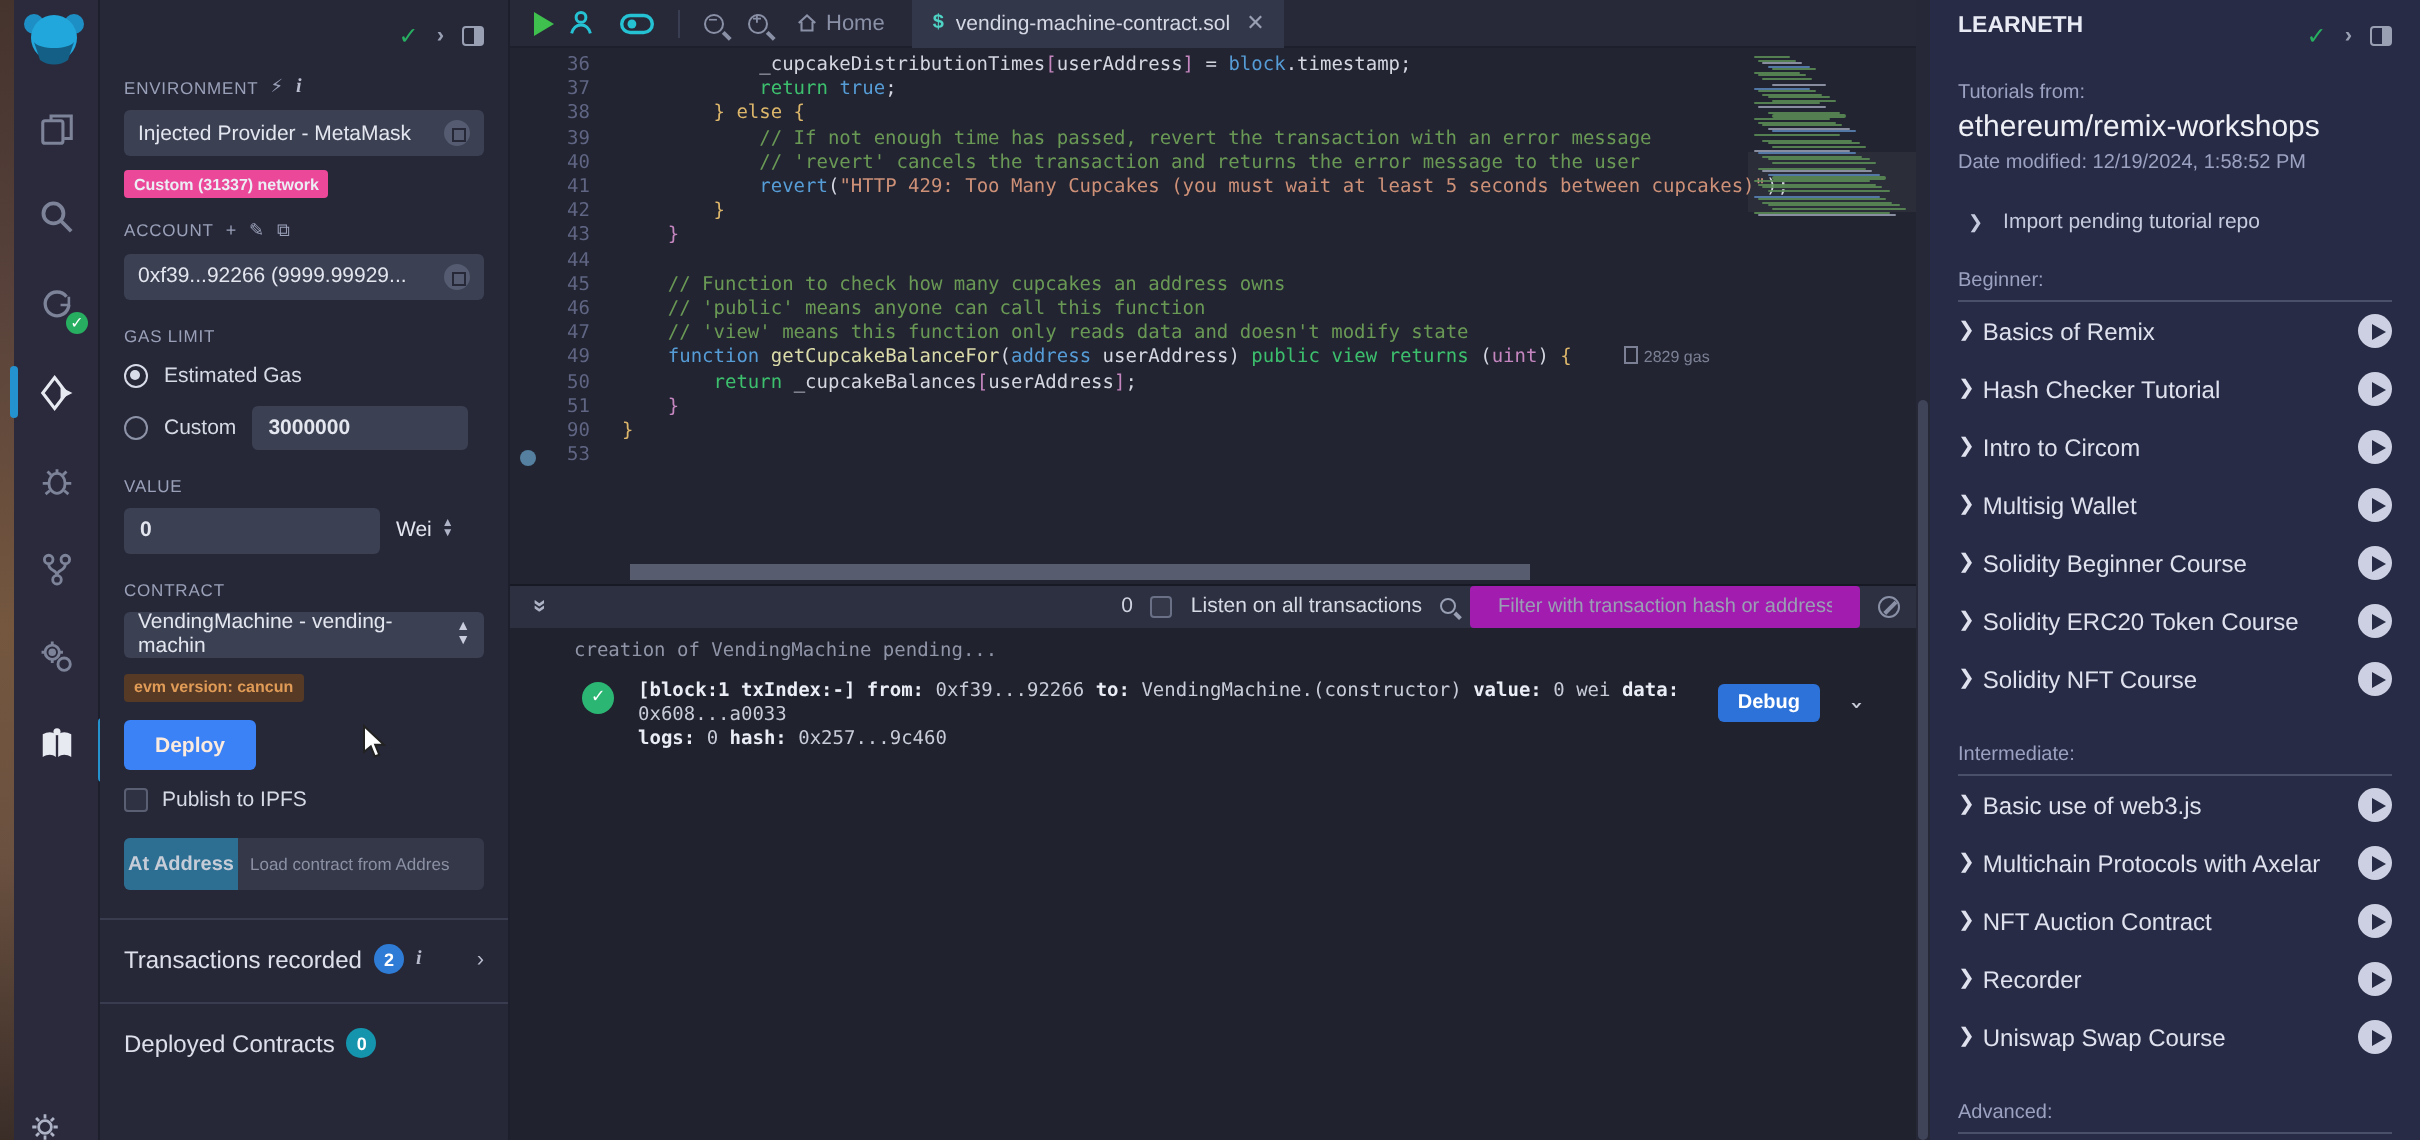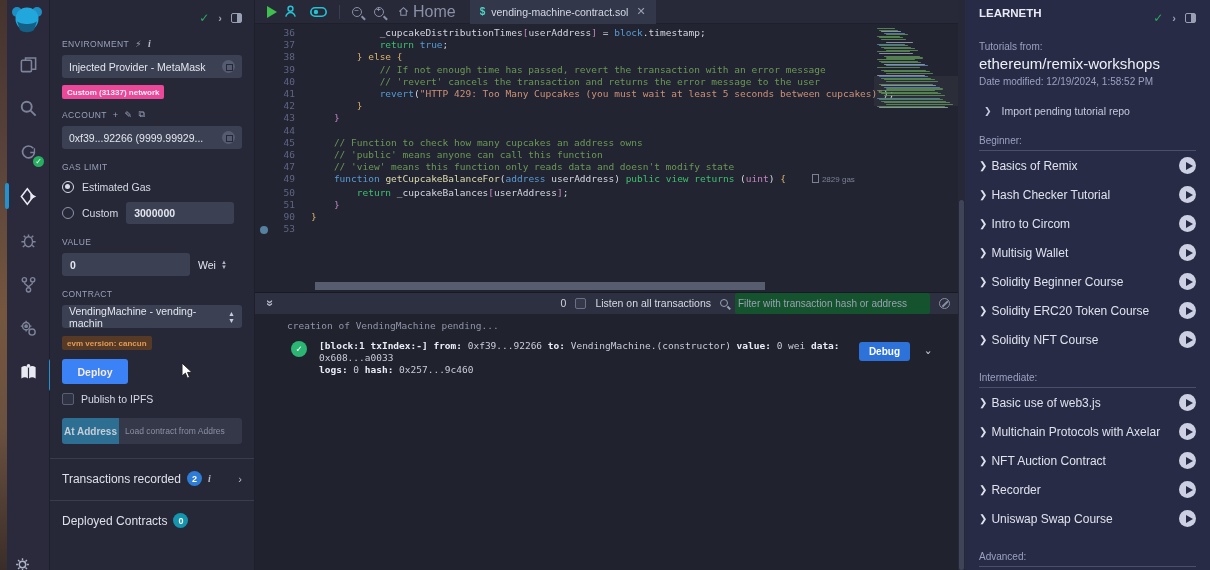--- a/index.html
+++ b/index.html
@@ -73,21 +73,21 @@
 
   
   .main { width:703px; flex:0 0 703px; display:flex; flex-direction:column; background:#222431; }
   .topbar { height:24px; flex:0 0 24px; background:#272939; display:flex; align-items:center; border-bottom:1px solid #1d1f2c; }
   .tb-icon { margin:0 6px; display:flex; align-items:center; cursor:pointer; }
   .play-tri { width:0; height:0; border-left:10px solid #3fbf4e; border-top:6px solid transparent; border-bottom:6px solid transparent; margin-left:12px; }
   .tb-sep { width:1px; height:14px; background:#3a3e52; margin:0 6px; }
   .mag { width:10px; height:10px; border:1.6px solid #8a90a6; border-radius:50%; position:relative; }
   .mag::after { content:""; position:absolute; width:5px; height:1.6px; background:#8a90a6; transform:rotate(45deg); left:8px; top:9px; }
   .mag .sign { position:absolute; left:0; top:-3px; width:7px; text-align:center; color:#8a90a6; font-size:8px; font-weight:bold; }
-  .home { display:flex; align-items:center; gap:4px; color:#8a90a6; font-size:16px; margin:0 8px; cursor:pointer; }
+  .home { display:flex; align-items:center; gap:4px; color:#8a90a6; font-size:11px; margin:0 8px; cursor:pointer; }
   .tab { height:24px; margin-left:6px; background:#33374a; display:flex; align-items:center; gap:6px; padding:0 10px;
     font-size:10.5px; color:#d4d8e4; cursor:pointer; }
   .tab .sol { color:#4ed3c5; font-weight:bold; font-size:10px; }
   .tab .x { color:#9aa0b4; font-size:11px; margin-left:2px; }
 
   .editor { position:relative; flex:1; overflow:hidden; background:#222431; }
   .code-lines { position:absolute; left:0; top:3px; right:84px; font-family:"DejaVu Sans Mono",monospace; font-size:9.5px; line-height:12.2px; }
   .cl { display:flex; white-space:pre; position:relative; }
   .ln { width:56px; flex:0 0 56px; text-align:right; padding-right:16px; color:#5f6583; }
   .lc { color:#d4d7e0; }
@@ -103,21 +103,21 @@
   .hscroll { height:11px; flex:0 0 11px; background:#222431; position:relative; }
   .hthumb { position:absolute; left:60px; top:1px; width:450px; height:8px; background:#575c6f; }
   .termbar { height:22px; flex:0 0 22px; background:#2c3040; border-top:1px solid #171924; display:flex; align-items:center; padding:0 8px; }
   .dblchev { color:#aeb3c6; font-size:12px; transform:rotate(90deg); font-weight:bold; margin-left:4px; cursor:pointer; }
   .term-right { margin-left:auto; display:flex; align-items:center; gap:9px; }
   .tcount { color:#cfd3df; font-size:10.5px; }
   .tcheck { width:11px; height:11px; border:1.4px solid #6a7086; border-radius:2px; background:#343849; }
   .tlisten { color:#d6dae5; font-size:10.5px; }
   .tmag { width:8px; height:8px; border:1.5px solid #9aa0b4; border-radius:50%; position:relative; margin-right:-2px; }
   .tmag::after { content:""; position:absolute; width:4px; height:1.5px; background:#9aa0b4; transform:rotate(45deg); left:6px; top:7px; }
-  .tfilter { width:195px; height:21px; background:#14532d; border:none; border-radius:2px; color:#dfe2ea; font-size:10px; padding:0 3px; font-family:inherit; }
+  .tfilter { width:195px; height:21px; background:#a21caf; border:none; border-radius:2px; color:#dfe2ea; font-size:10px; padding:0 14px; font-family:inherit; }
   .tfilter::placeholder { color:#9aa0b4; }
   .tblock { width:11px; height:11px; border:1.5px solid #8a90a6; border-radius:50%; position:relative; }
   .tblock::after { content:""; position:absolute; left:0.5px; top:4px; width:8px; height:1.5px; background:#8a90a6; transform:rotate(-45deg); }
   .termlog { flex:1; background:#20222e; position:relative; font-family:"DejaVu Sans Mono",monospace; color:#c8ccd9; overflow:hidden; }
   .pending { position:absolute; left:32px; top:6px; font-size:9.5px; color:#9095a8; }
   .okcirc { position:absolute; left:36px; top:27px; width:16px; height:16px; border-radius:50%; background:#2bb673;
     color:#fff; font-size:10px; text-align:center; line-height:16px; }
   .txtext { position:absolute; left:64px; top:26px; right:115px; font-size:9.5px; line-height:12px; white-space:pre-wrap; }
   .txtext b { color:#eaedf5; }
   .debug-btn { position:absolute; right:48px; top:28px; background:#2c72d9; border:none; border-radius:3px; color:#fff;

